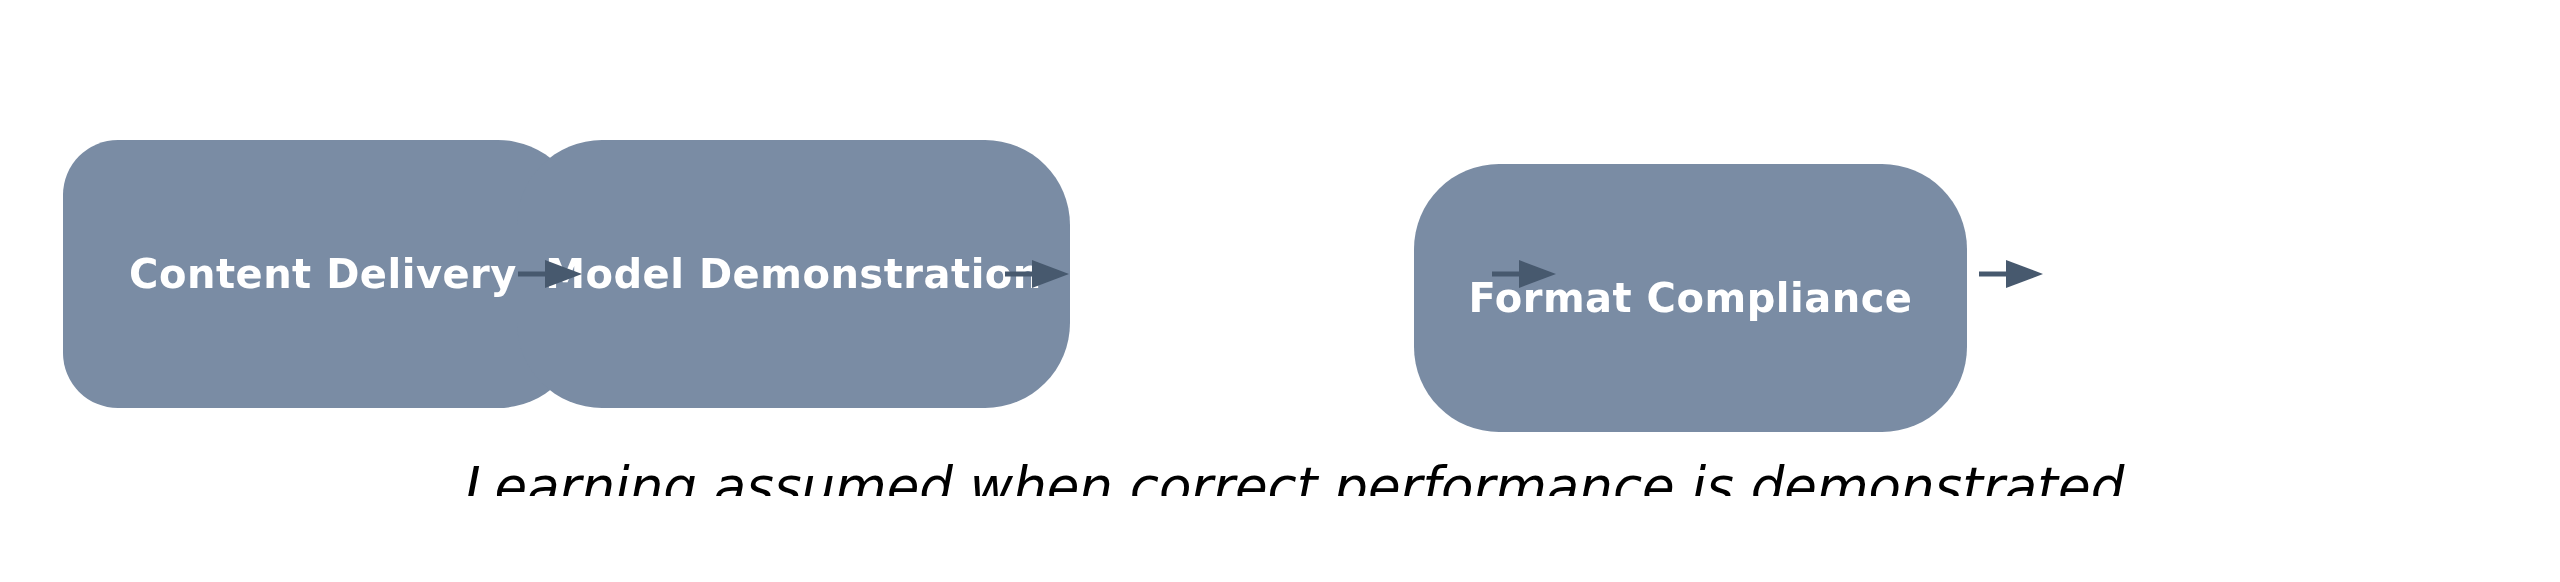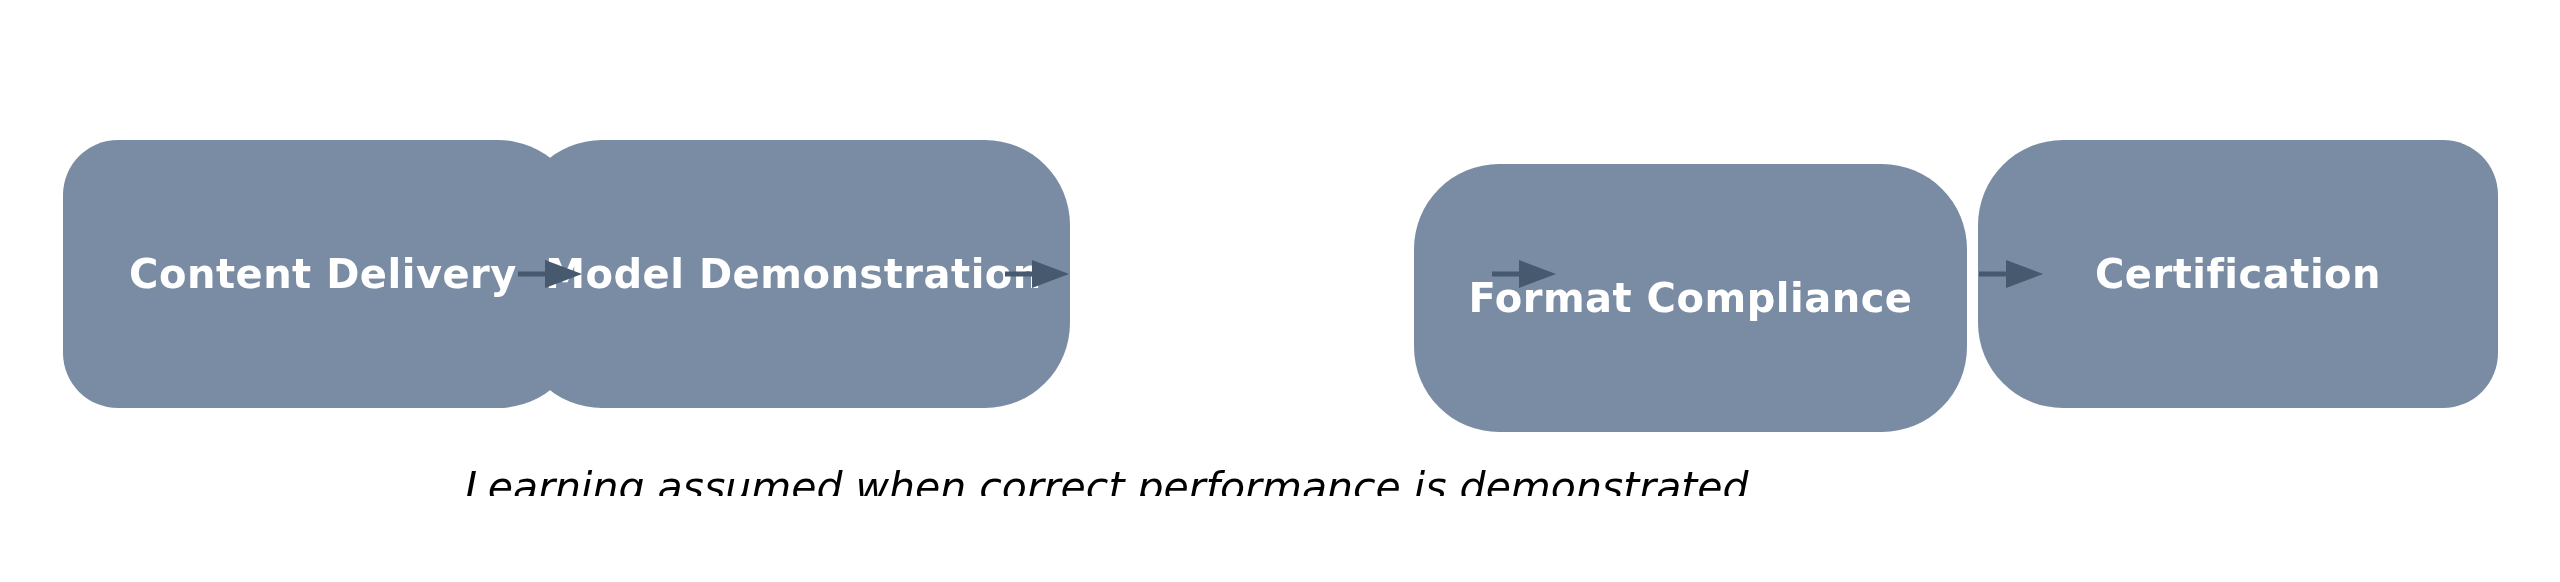--- a/index.html
+++ b/index.html
@@ -55,21 +55,21 @@
   .a3 { left: 1492px; }
   .a4 { left: 1979px; }
   .flow-arrow svg { display: block; width: 64px; height: 30px; }
   .caption {
     position: absolute;
     left: 465px;
     top: 462px;
     width: 1241px;
     text-align: center;
     font-style: italic;
-    font-size: 41px;
+    font-size: 53px;
     line-height: 50px;
     color: var(--caption-color);
     white-space: nowrap;
   }
 </style>
 </head>
 <body>
 
 <div class="canvas">
 
@@ -79,23 +79,20 @@
 
   <div class="stage s2">
     <span class="stage-label">Model Demonstration</span>
   </div>
 
 
   <div class="stage s4">
     <span class="stage-label">Format Compliance</span>
   </div>
 
-  <div class="stage s5">
-    <span class="stage-label">Certification</span>
-  </div>
 
   <div class="flow-arrow a1">
     <svg viewBox="0 0 64 30" xmlns="http://www.w3.org/2000/svg" aria-hidden="true">
       <line x1="0" y1="15" x2="28" y2="15" stroke="currentColor" stroke-width="5"></line>
       <polygon points="27,1 27,29 64,15" fill="currentColor"></polygon>
     </svg>
   </div>
 
   <div class="flow-arrow a2">
     <svg viewBox="0 0 64 30" xmlns="http://www.w3.org/2000/svg" aria-hidden="true">

